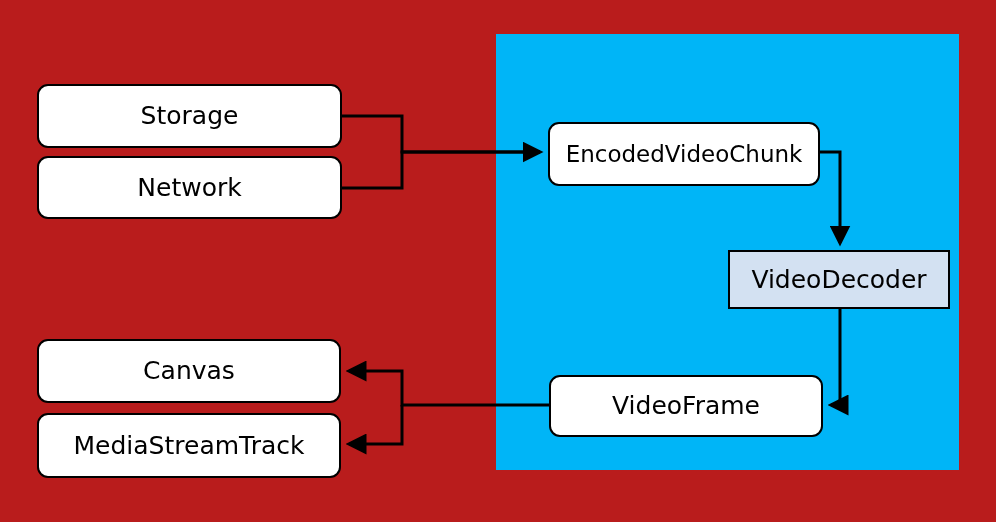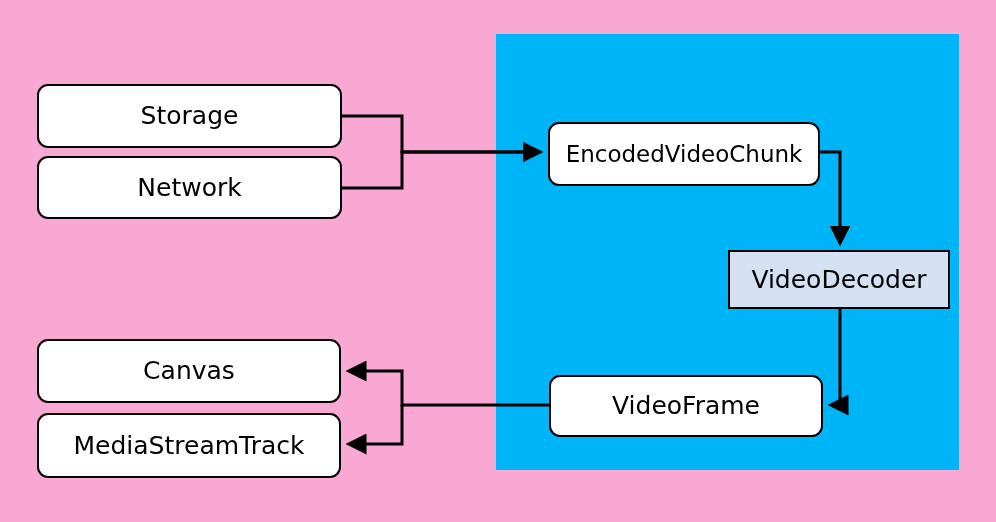--- a/index.html
+++ b/index.html
@@ -47,21 +47,21 @@
     stroke: #000000;
     stroke-width: 2;
   }
   .region-rect {
     stroke: none;
   }
 </style>
 </head>
 <body style="background: rgb(74, 109, 76);">
 
-<div id="diagram-root" style="background: #f9a8d4;">
+<div id="diagram-root" style="background: #b91c1c;">
   <svg id="diagram-svg" viewBox="0 0 996 522" xmlns="http://www.w3.org/2000/svg">
     <defs>
       <marker id="arrow" viewBox="0 0 12 12" refX="10" refY="6" markerWidth="7" markerHeight="7" orient="auto-start-reverse">
         <path d="M 0 0 L 12 6 L 0 12 z" fill="#000000"></path>
       </marker>
     </defs>
 
     <rect id="region-rect" class="region-rect" x="496" y="34" width="463" height="436" fill="#00b5f7"></rect>
 
     <g id="edges-layer">

